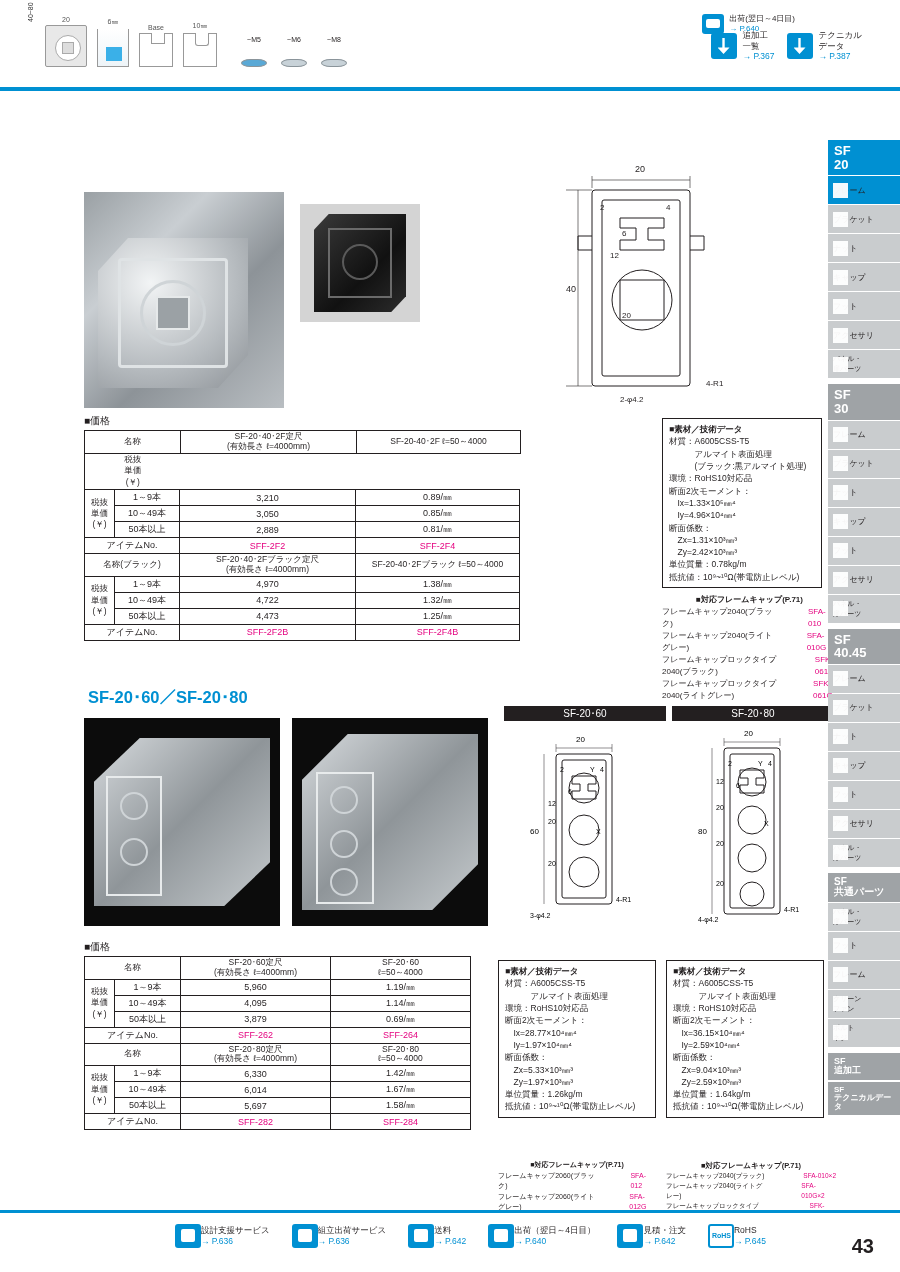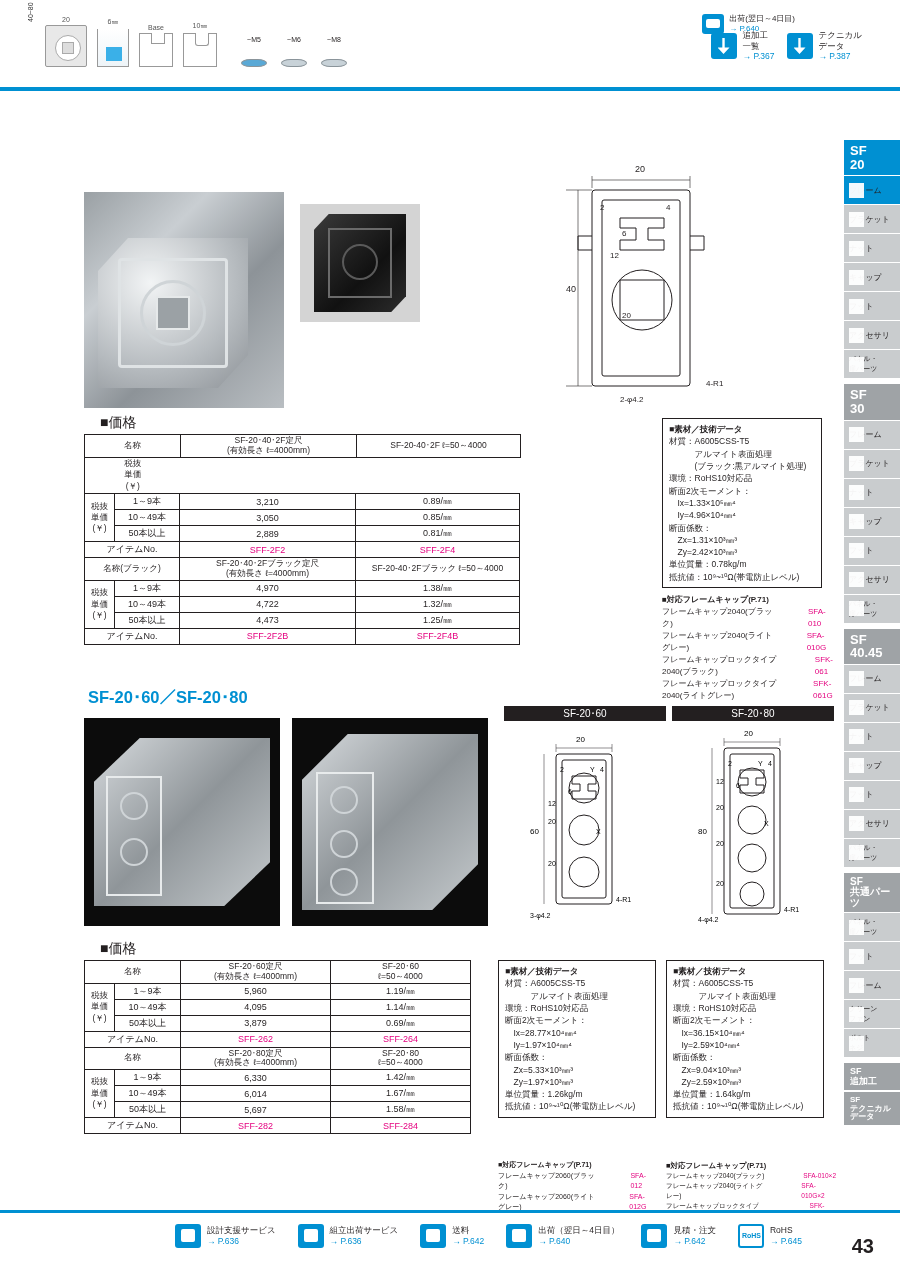--- a/index.html
+++ b/index.html
@@ -35,61 +35,61 @@
   .screw .head{width:26px;height:8px;background:#c8d2d8;border:1px solid #8a949a;border-radius:50%/70%;margin:0 auto;}
   .screw .head.blue{background:#5aa9d6;}
   .right-btns { position:absolute; right:38px; top:30px; display:flex; gap:12px; }
   .rbtn { display:flex; align-items:center; gap:6px; }
   .rbtn .ic { width:26px; height:26px; background:#0090d2; border-radius:3px; position:relative; }
   .rbtn .ic:after{ content:""; position:absolute; left:7px; top:5px; width:12px; height:16px; background:#fff; clip-path:polygon(40% 0,60% 0,60% 60%,100% 60%,50% 100%,0 60%,40% 60%); }
   .rbtn .tx { font-size:8.5px; line-height:1.25; color:#231f20; }
   .rbtn .pg { color:#0090d2; font-size:8.5px; }
 
   
-  .rail { position:absolute; right:0; top:140px; width:56px; }
+  .rail { position:absolute; right:0; top:140px; width:72px; }
   .rail-group { margin-bottom:2px; }
   .rail-head { background:#9fa3a6; color:#fff; font-weight:bold; padding:4px 6px; font-size:13px; line-height:1.05; }
   .rail-head.active { background:#0090d2; }
   .rail-item { height:28px; display:flex; align-items:center; justify-content:space-between;
                padding:0 5px; background:#c9ccce; color:#fff; font-size:8px; margin-top:1px; }
   .rail-item.active { background:#0090d2; }
   .rail-item .glyph { width:15px; height:15px; background:#fff; opacity:.95; }
   .rail-item .lbl { flex:1; }
   .rail-head.sub { font-size:10px; }
   h2.section { color:#0090d2; font-size:19px; margin:14px 0 0 88px; font-weight:bold; letter-spacing:1px;}
   .ship-badge { position:absolute; right:105px; top:14px; display:flex; align-items:center; gap:5px;}
   .ship-badge .ic { width:22px;height:20px;background:#0090d2;border-radius:3px;position:relative;}
   .ship-badge .ic:after{content:"";position:absolute;left:4px;top:5px;width:14px;height:9px;background:#fff;border-radius:2px;}
   .ship-badge .tx{font-size:8px;line-height:1.25;}
   .ship-badge .pg{color:#0090d2;}
 
   h3.model { color:#0090d2; font-size:16.5px; margin:16px 0 6px 88px; font-weight:bold; }
   .ph { background:#111; position:relative; overflow:hidden; }
   
-  .price-label { font-size:14px; margin:0 0 2px 16px; }
+  .price-label { font-size:10px; margin:0 0 2px 0; }
   table.price { border-collapse:collapse; font-size:9px; }
   table.price td, table.price th { border:1px solid #231f20; padding:1px 3px; text-align:center; font-weight:normal;}
   table.price .item { color:#e4007f; }
   table.price .hdr { font-size:8.5px; line-height:1.15;}
   .spec-box { border:1px solid #231f20; font-size:8.5px; line-height:1.45; padding:4px 6px; }
   .spec-box .t { font-weight:bold; }
   .cap-box { font-size:8px; line-height:1.5; }
   .cap-box .code { color:#e4007f;padding-left:33px; }
-  .cap-box .t { font-weight:bold; }
+  .cap-box .t { font-weight:bold;text-align:center; }
   .blk-title { background:#231f20; color:#fff; font-size:10px; text-align:center; padding:2px 0; }
 
   
   .dw { position:absolute; }
   .lbl { position:absolute; font-size:8px; color:#231f20; }
 
   
   .footer { position:absolute; left:0; bottom:0; width:900px; height:62px; background:#fff; }
   .footer .rule { position:absolute; left:0; top:0; width:900px; height:3px; background:#0090d2; }
   .fitems { position:absolute; left:175px; top:14px; display:flex; gap:22px; }
-  .fi { display:flex; align-items:center; gap:6px; }
+  .fi { display:flex; align-items:center; }
   .fi .ic { width:26px; height:24px; background:#0090d2; border-radius:3px; position:relative;}
   .fi .ic:after{content:"";position:absolute;left:6px;top:5px;width:14px;height:13px;background:#fff;border-radius:2px;}
   .fi .ic.rohs { background:#fff; border:2px solid #0090d2; }
   .fi .ic.rohs:after{ content:"RoHS"; background:none; color:#0090d2; font-size:7px; font-weight:bold; left:2px; top:6px; width:auto;height:auto;}
   .fi .tx { font-size:8.5px; line-height:1.25; }
   .fi .pg { color:#0090d2; font-size:8.5px; }
   .pageno { position:absolute; right:26px; bottom:14px; font-size:20px; font-weight:bold;margin-top:35px; }
 </style>
 </head>
 <body>

